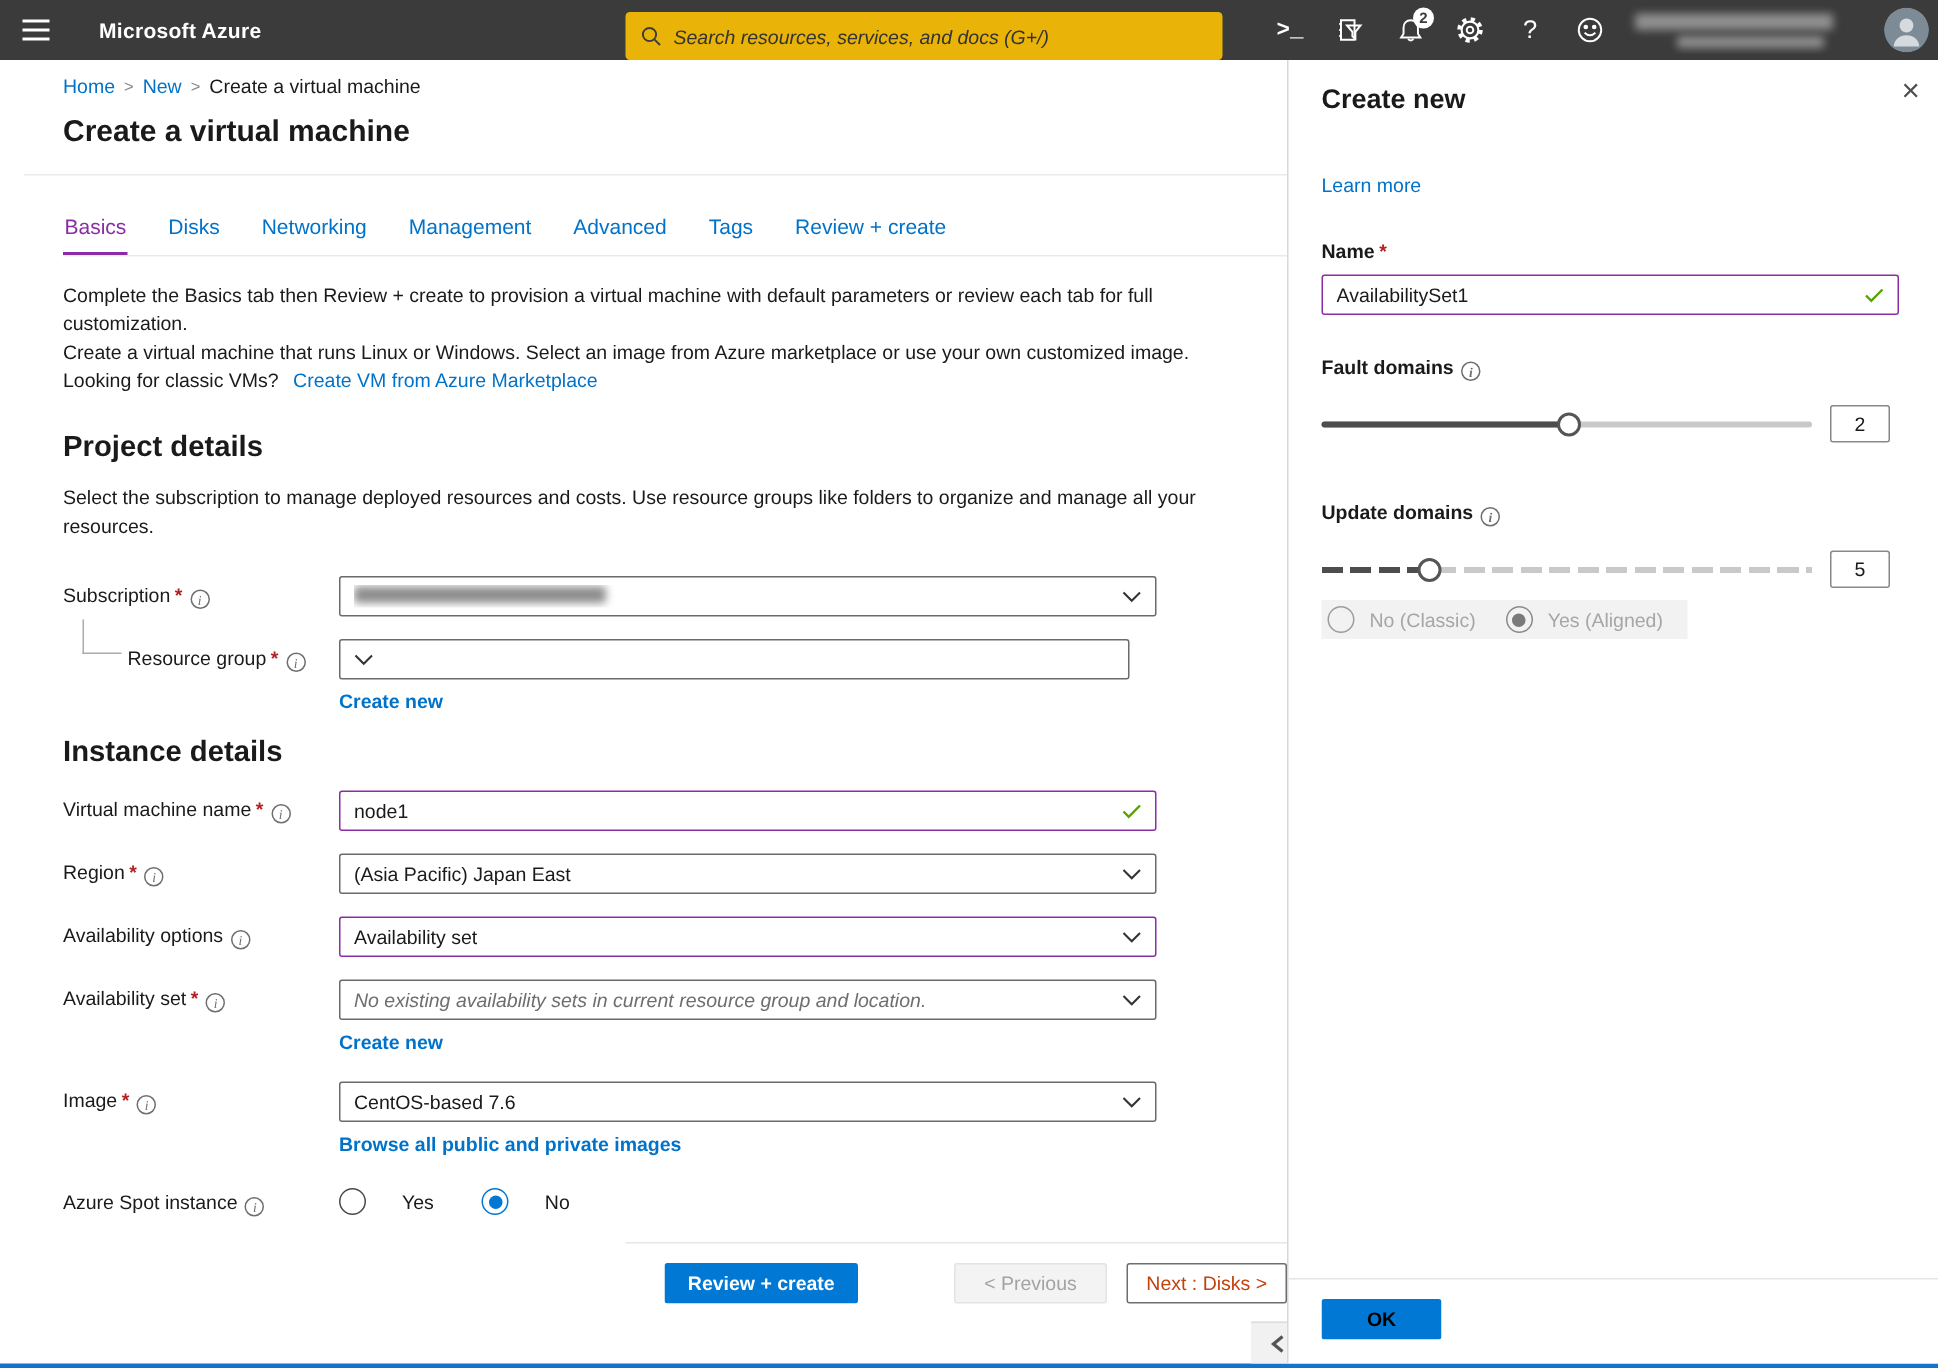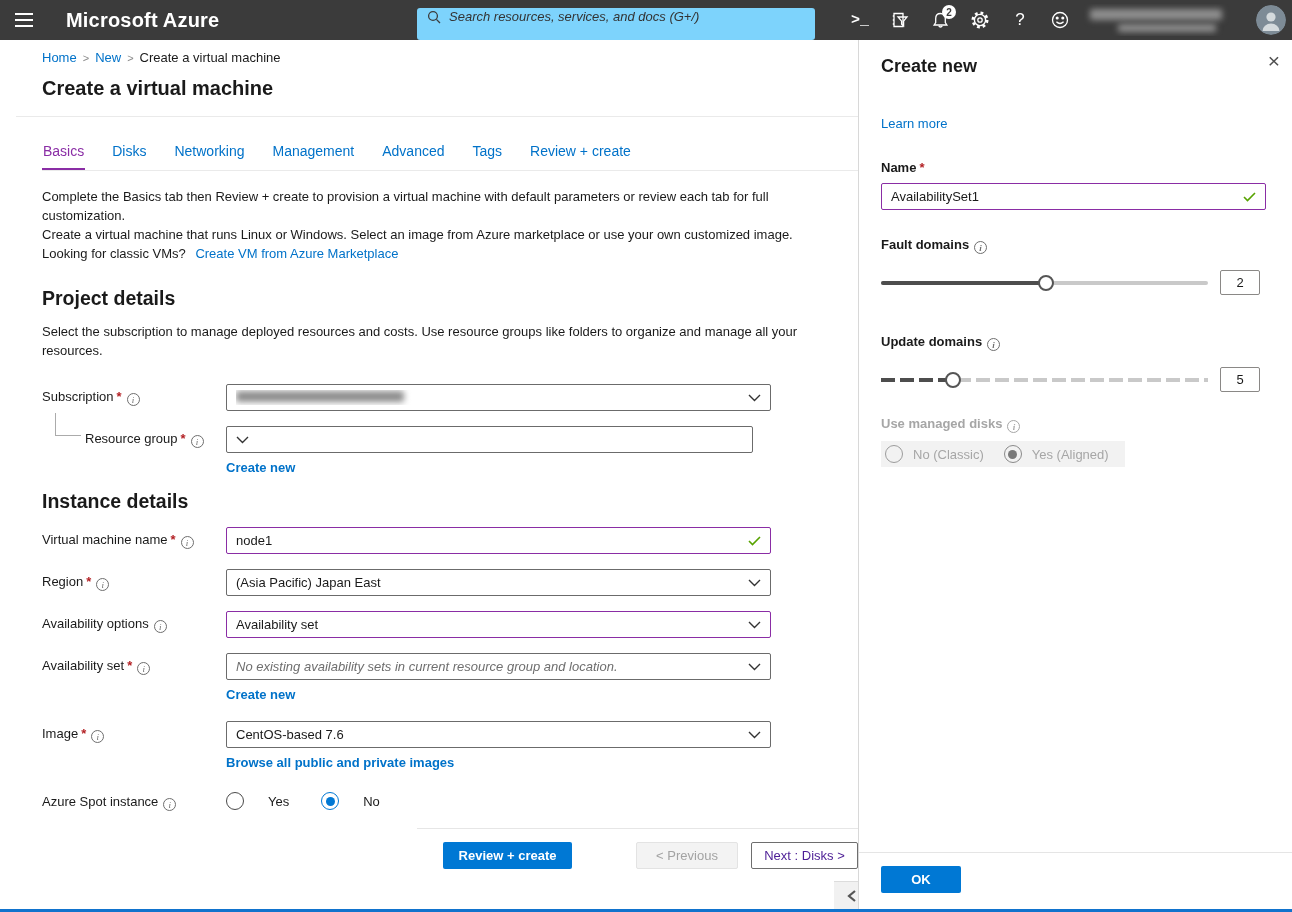--- a/index.html
+++ b/index.html
@@ -3,22 +3,22 @@
 <meta charset="utf-8">
 <style>
   * { box-sizing: border-box; margin: 0; padding: 0; }
   html,body { width:1292px; height:912px; overflow:hidden; }
   body { font-family: "Liberation Sans", "DejaVu Sans", sans-serif; font-size:13px; color:#1a1a1a; background:#fff; }
 
   
   .topbar { position:relative; height:40px; background:#3b3b3b; display:flex; align-items:center; color:#fff; }
   .hamburger { width:48px; height:40px; display:flex; flex-direction:column; justify-content:center; align-items:center; gap:4px; cursor:pointer; }
   .hamburger span { display:block; width:18px; height:2px; background:#fff; }
-  .brand { font-size:20px; font-weight:700; margin-left:18px; letter-spacing:.2px; }
-  .search-box { position:absolute; left:417px; top:8px; width:398px; height:25px; background:#7dd3fc; border-radius:3px; display:flex; align-items:flex-end; padding:16px 10px; gap:8px; color:#2e2e2e; }
+  .brand { font-size:14px; font-weight:700; margin-left:18px; letter-spacing:.2px; }
+  .search-box { position:absolute; left:417px; top:8px; width:398px; height:25px; background:#eab308; border-radius:3px; display:flex; align-items:center; padding:16px 10px; gap:8px; color:#2e2e2e; }
   .search-box .ph { font-style:italic; font-size:13px; color:#333; }
   .topbar-icons { position:absolute; right:212px; top:0; height:40px; display:flex; align-items:center; }
   .tb-icon { width:40px; height:40px; display:flex; align-items:center; justify-content:center; position:relative; cursor:pointer; color:#fff; }
   .tb-icon .glyph-text { font-size:15px; font-weight:700; font-family:"Liberation Mono","DejaVu Sans Mono",monospace; }
   .badge { position:absolute; top:5px; right:4px; min-width:14px; height:14px; border-radius:50%; background:#fff; color:#3b3b3b; font-size:10px; font-weight:700; display:flex; align-items:center; justify-content:center; padding:0 2px; }
   .account { position:absolute; right:40px; top:4px; width:168px; height:32px; overflow:hidden; display:flex; flex-direction:column; justify-content:center; gap:4px; padding-left:6px; }
   .blur-bar { background:#909090; border-radius:2px; filter:blur(3px); }
   .avatar { position:absolute; right:6px; top:5px; width:30px; height:30px; border-radius:50%; overflow:hidden; cursor:pointer; }
 
   
@@ -69,21 +69,21 @@
   .radio.sel i { display:block; width:9px; height:9px; border-radius:50%; background:#0078d4; }
   .radio-lbl { margin-right:22px;margin-left:14px; }
   .radio.dis { border-color:#9c9c9c; }
   .radio.dis.sel { border-color:#8a8a8a; }
   .radio.dis.sel i { background:#7a7a7a; }
 
   .left-footer { height:53px; border-top:1px solid #e6e6e6; background:#fff; display:flex; align-items:center; padding-left:26px; }
   .btn { height:27px; border-radius:2px; display:inline-flex; align-items:center; justify-content:center; font-size:13px; cursor:pointer; border:1px solid transparent; }
   .btn-primary { background:#0078d4; color:#fff; font-weight:700; width:129px; }
   .btn-disabled { background:#f3f3f3; color:#a3a3a3; border-color:#e3e3e3; width:102px; margin-left:64px; cursor:default; }
-  .btn-outline { background:#fff; color:#4c1d95; border-color:#6e6e6e; width:107px; margin-left:13px; font-weight:400; }
+  .btn-outline { background:#fff; color:#c2410c; border-color:#6e6e6e; width:107px; margin-left:13px; font-weight:400; }
 
   .bottom-strip { height:28px; background:#f1f1f1; border-top:1px solid #dcdcdc; display:flex; align-items:center; padding-left:12px; }
 
   
   .panel { flex:1; border-left:1px solid #d8d8d8; background:#fff; display:flex; flex-direction:column; position:relative; }
   .panel-main { flex:1; padding:16px 26px 0 22px; position:relative; }
   .panel-title { font-size:18px; font-weight:700; }
   .panel-close { position:absolute; top:10px; right:12px; font-size:21px; color:#4f4f4f; cursor:pointer; line-height:1; }
   .panel-desc { margin-top:18px; line-height:19px; }
   .panel-label { font-weight:700; margin-top:27px; }
@@ -98,21 +98,21 @@
   .fill { left:0; background:#4d4d4d; }
   .track.dashed { background:repeating-linear-gradient(to right,#c9c9c9 0 14px,transparent 14px 19px); border-radius:0; }
   .fill.dashed { background:repeating-linear-gradient(to right,#4d4d4d 0 14px,transparent 14px 19px); border-radius:0; }
   .handle { position:absolute; top:1px; width:16px; height:16px; border-radius:50%; background:#fff; border:2px solid #555; transform:translateX(-50%); cursor:grab; }
   .slider-val { width:40px; height:25px; border:1px solid #8a8886; border-radius:2px; display:flex; align-items:center; justify-content:center; margin-left:12px; }
 
   .dis-radio-row { display:inline-flex; align-items:center; gap:10px; background:#f2f2f2; padding:4px 16px 4px 4px; margin-top:8px; color:#a6a6a6; }
   .dis-radio-row .radio { background:#f2f2f2; }
 
   .panel-footer { border-top:1px solid #e5e5e5; padding:13px 22px 16px 22px; }
-  .btn-ok { width:80px; background:#0078d4; color:#ffffff; font-weight:700; }
+  .btn-ok { width:80px; background:#0078d4; color:#000000; font-weight:700; }
 
   .chk { flex:none; }
 </style>
 </head>
 <body>
 
 <header class="topbar">
   <div class="hamburger">
       <span></span>
       <span></span>
@@ -392,23 +392,20 @@
       </div>
       <div class="slider-row">
         <div class="slider">
           <div class="track dashed"></div>
           <div class="fill dashed" style="width: 22%;"></div>
           <div class="handle" style="left: 22%;"></div>
         </div>
         <div class="slider-val">5</div>
       </div>
 
-      <div class="panel-label dim" style="margin-top:24px;">
-        <span>Use managed disks</span><span class="info dim"></span>
-      </div>
       <div class="dis-radio-row">
         <span class="radio dis"></span>
         <span>No (Classic)</span>
         <span class="radio dis sel" style="margin-left:10px;">
             <i></i>
           </span>
         <span>Yes (Aligned)</span>
       </div>
     </div>
 

